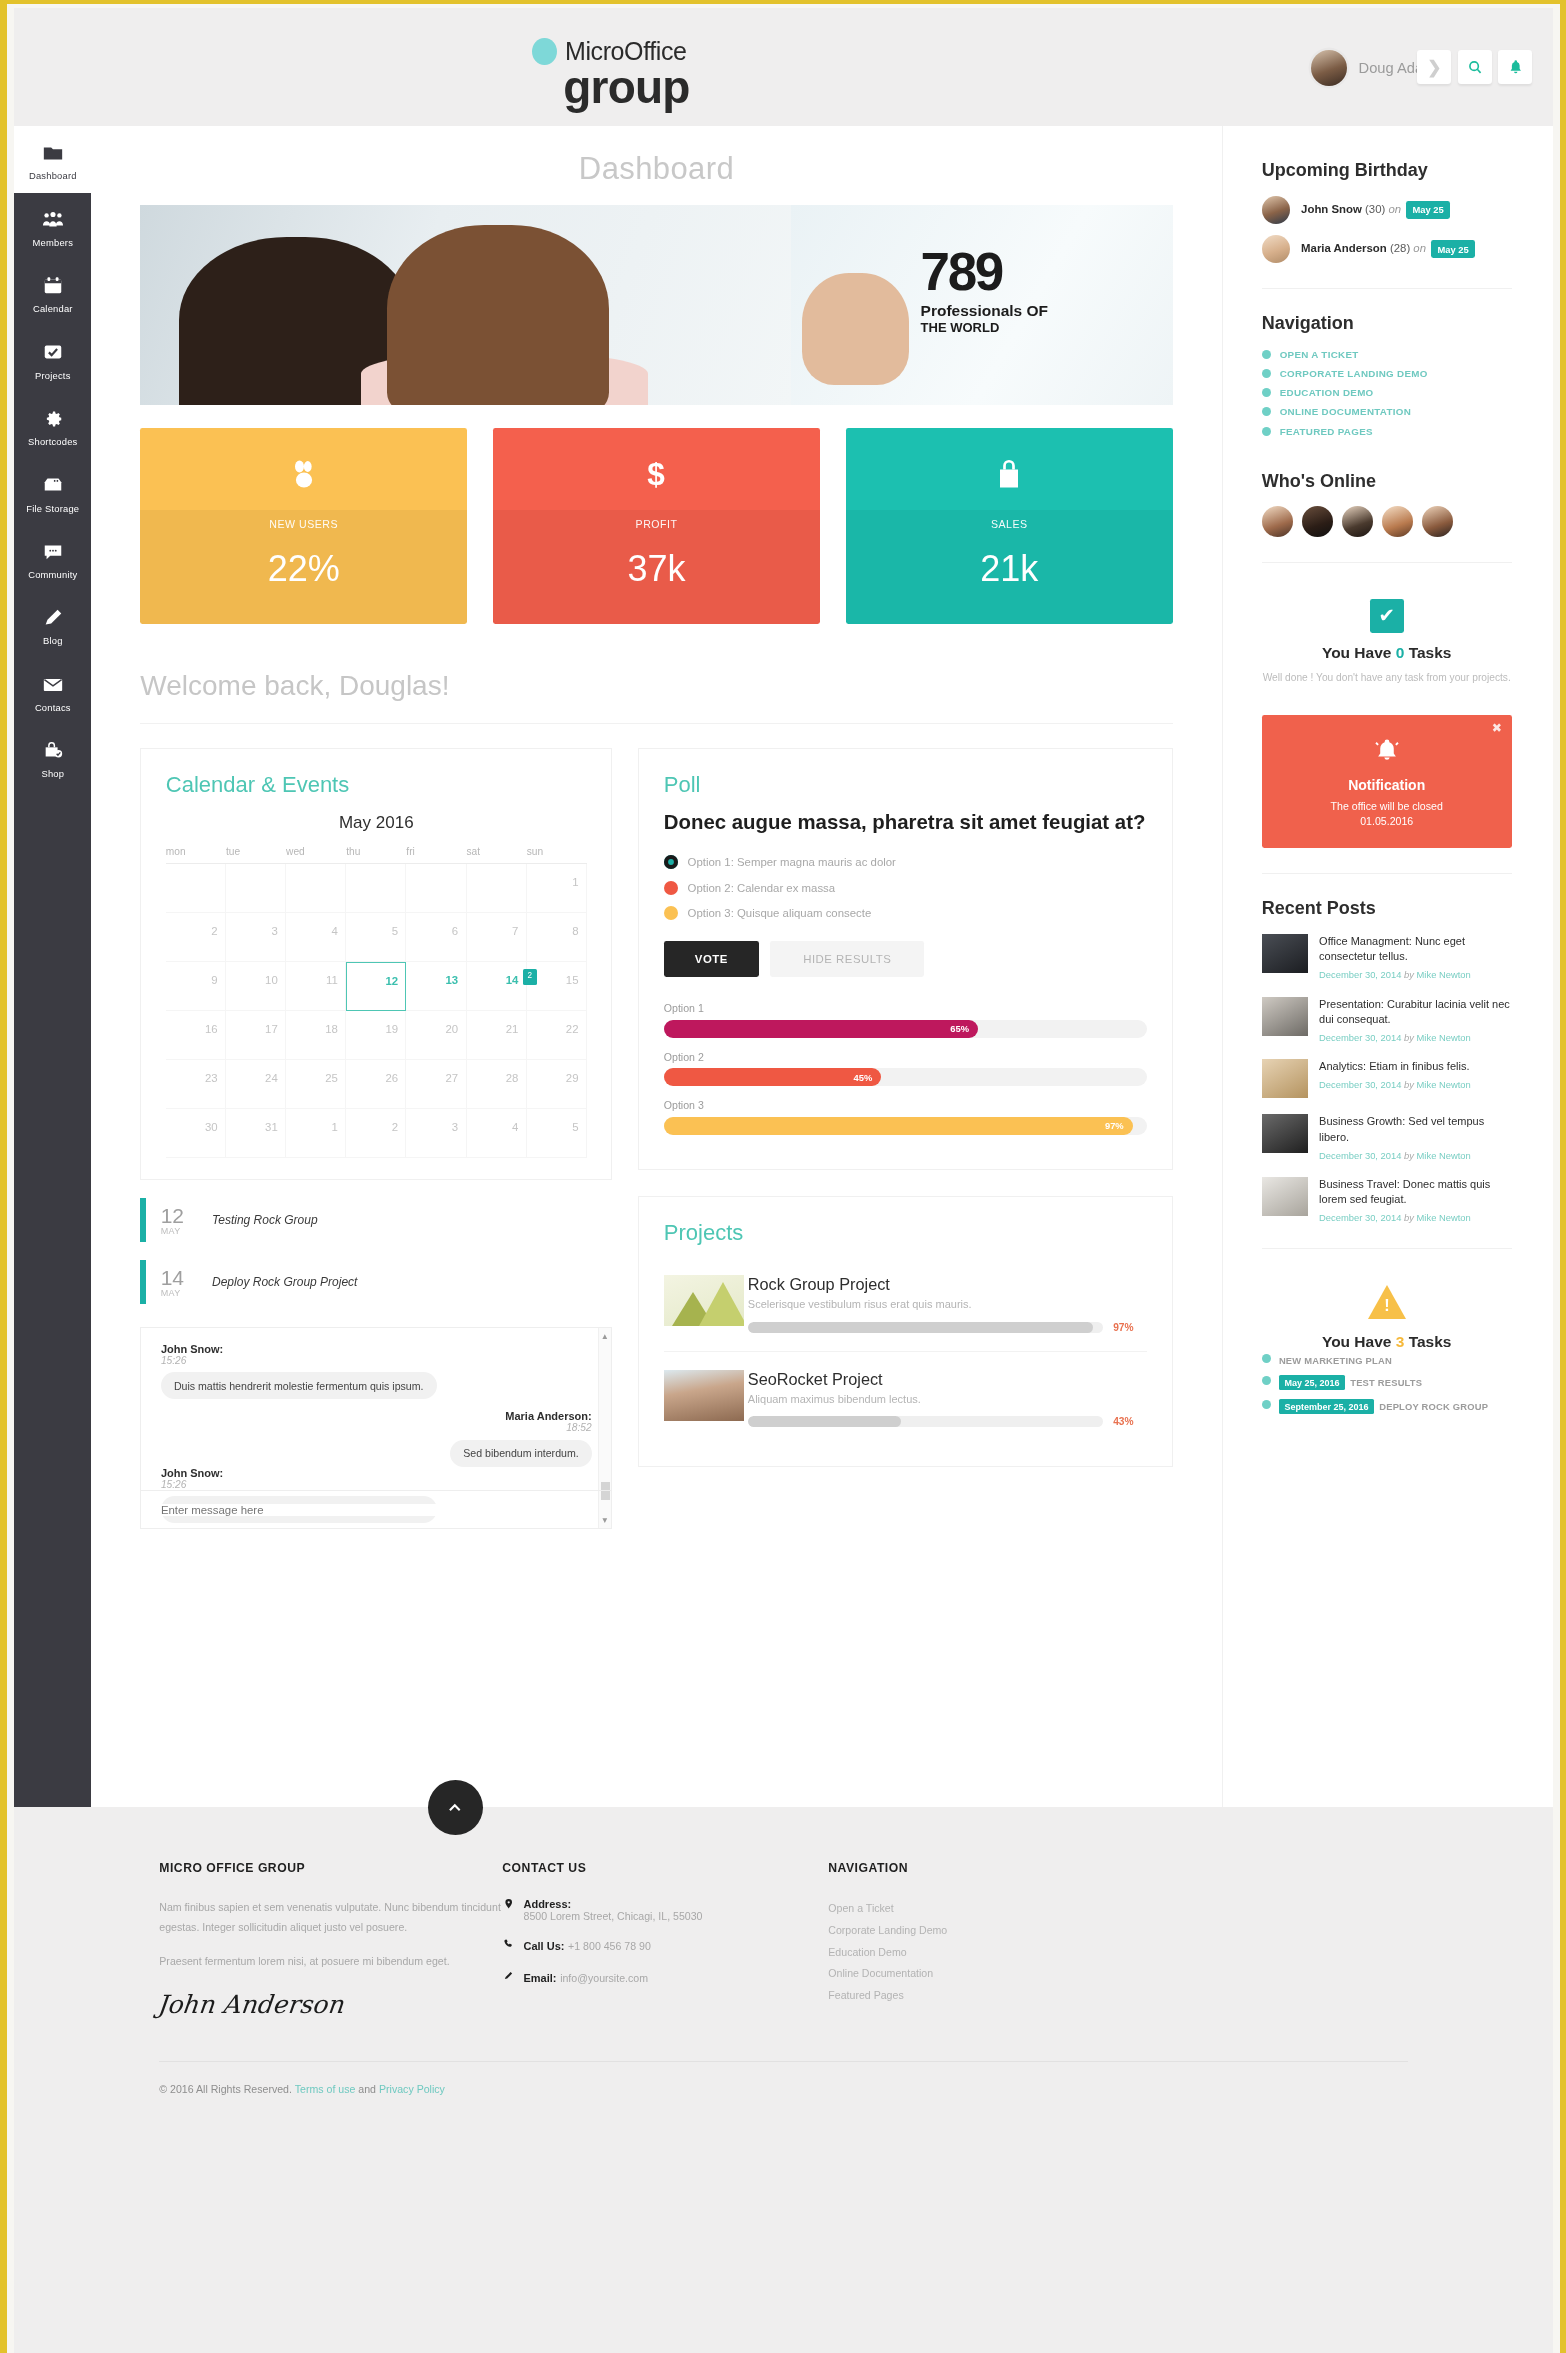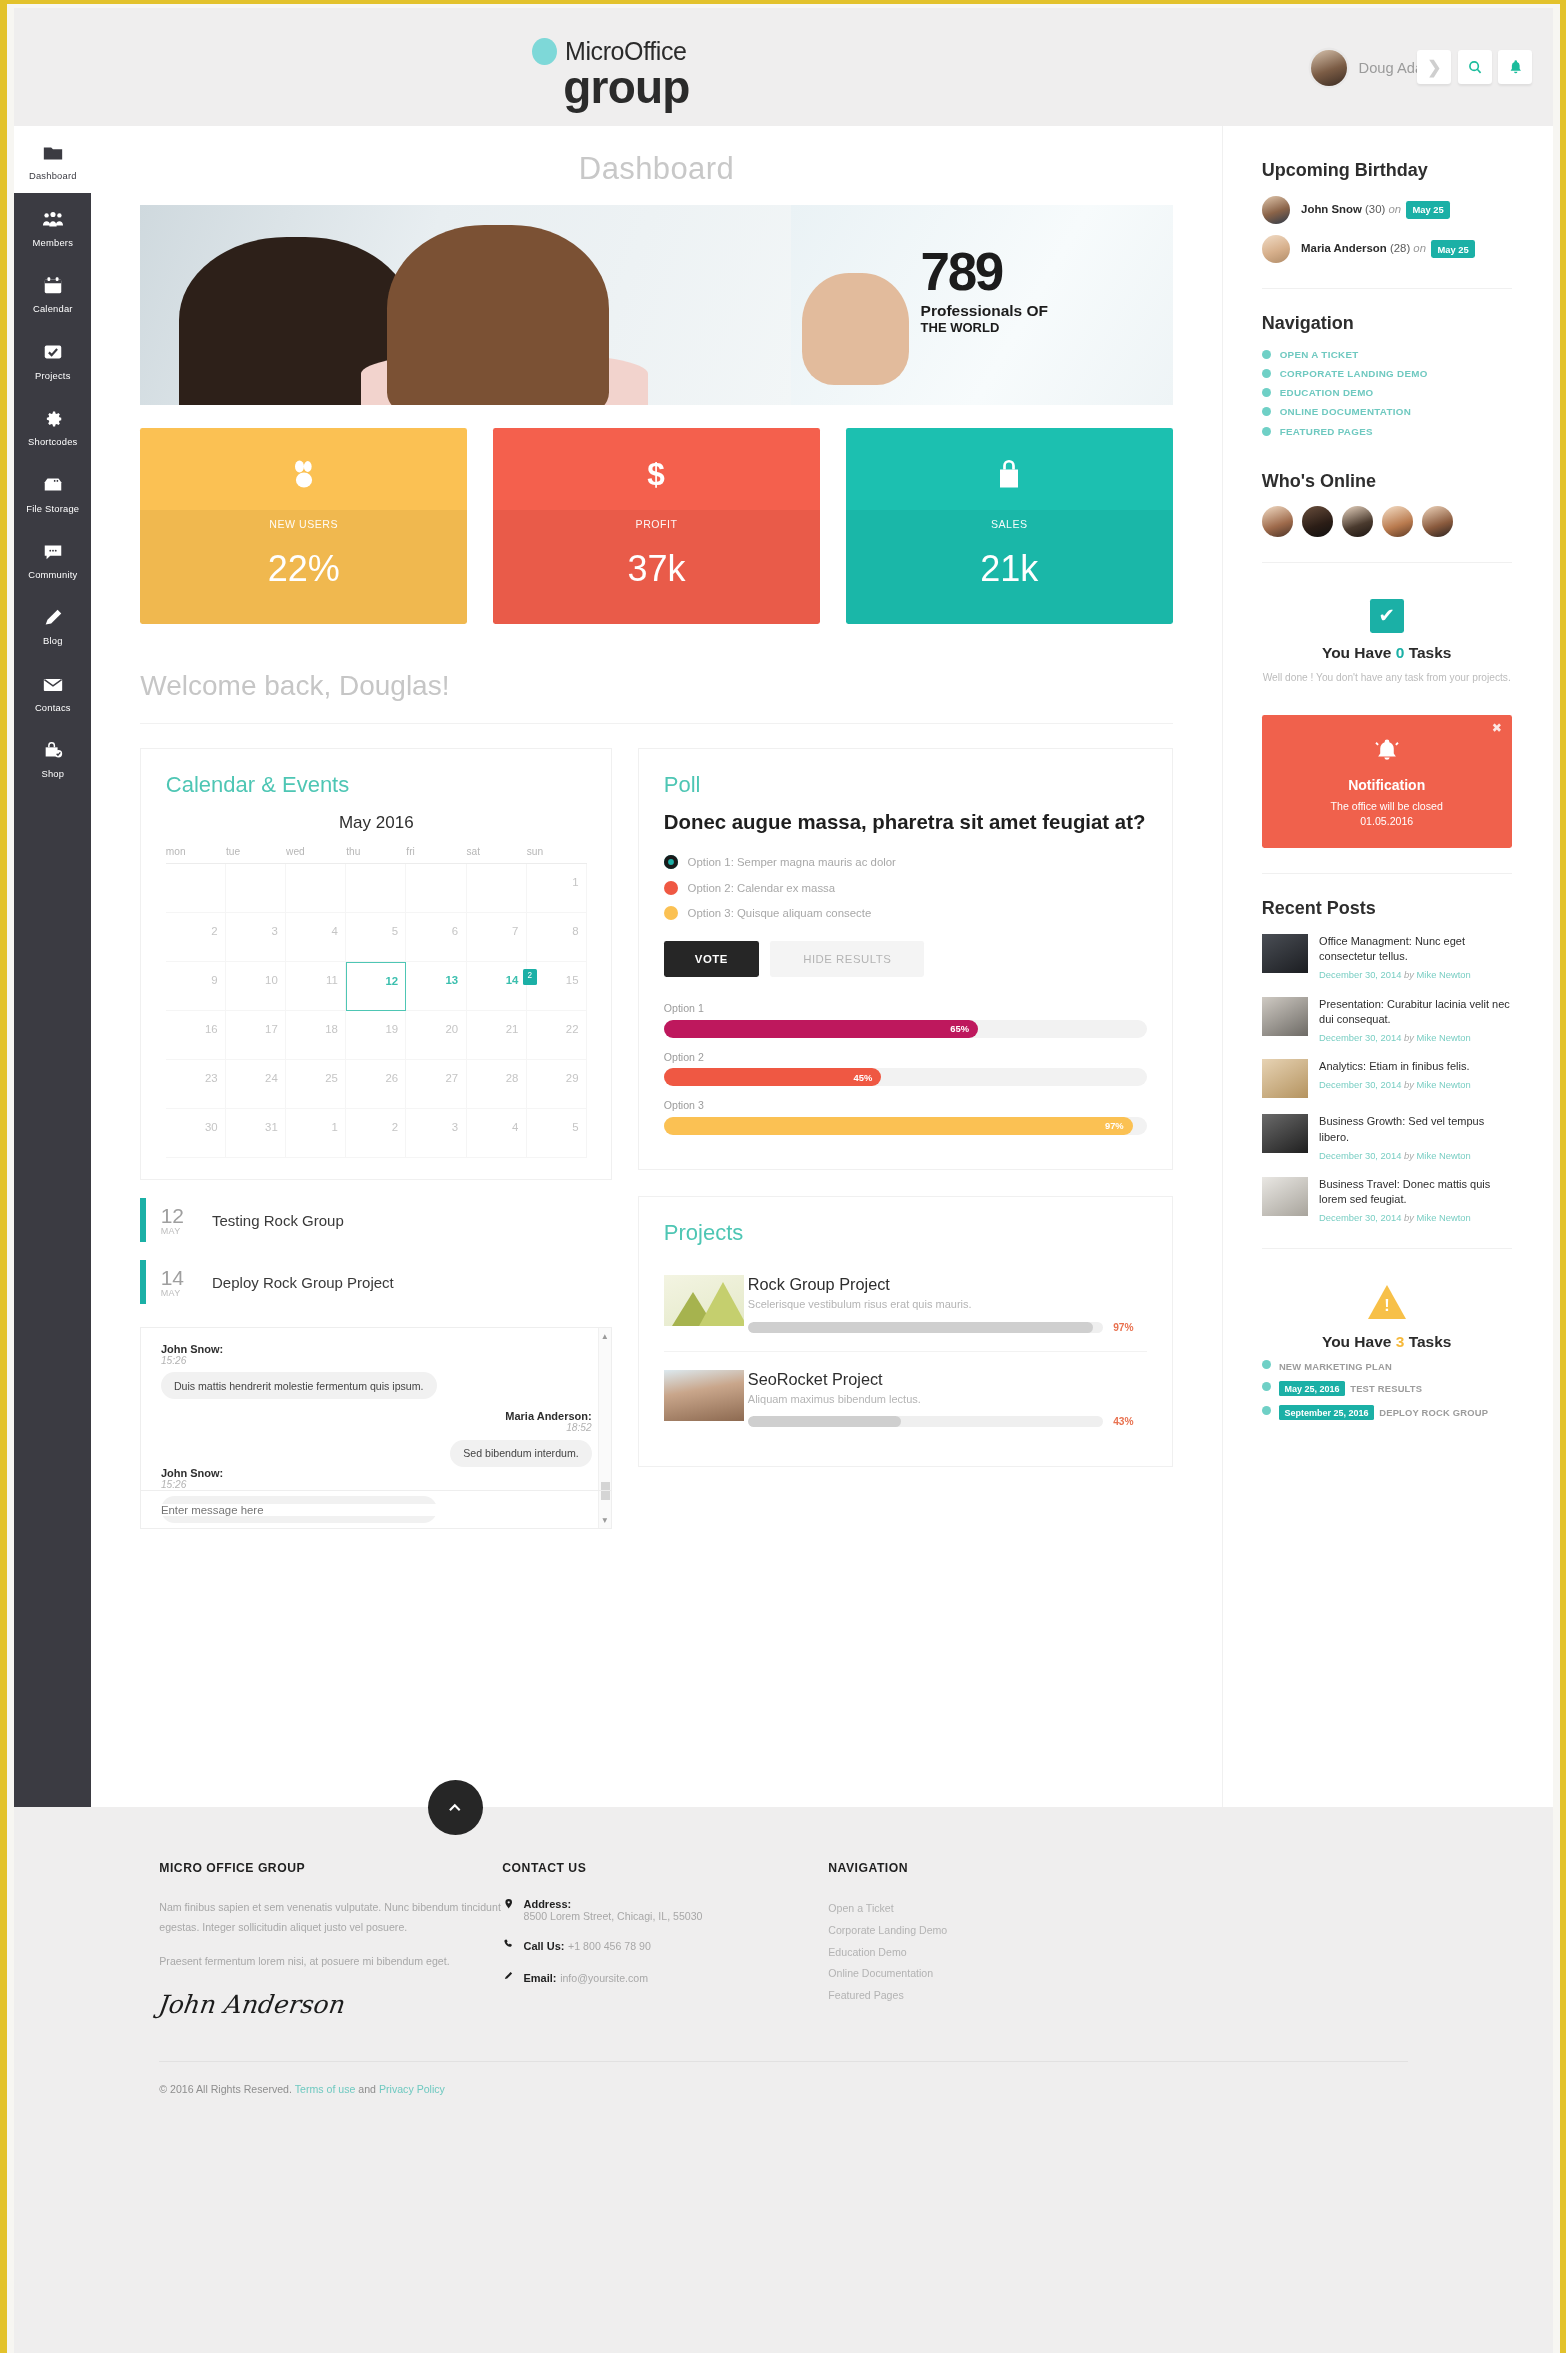--- a/index.html
+++ b/index.html
@@ -97,21 +97,21 @@
   .cal-cell.hl span{color:#3bbfae;font-weight:bold;}
   .cal-cell.sel{border:0.8px solid #4ec6b4;}
   .cal-cell.sel span{color:#3bbfae;font-weight:bold;}
   .cal-badge{position:absolute;right:-11.4px;top:6.5px;background:#1bb0a6;color:#fff;font-size:8.2px;
              padding:2.4px 4.9px 4.9px;border-radius:1.6px;z-index:3;}
 
   .event{display:flex;align-items:center;margin-top:18px;}
   .event-bar{width:5.7px;height:44px;background:#1bb0a6;margin-right:14.7px;}
   .event-day{font-size:21px;color:#9f9f9f;line-height:1;}
   .event-mon{font-size:9px;color:#bdbdbd;letter-spacing:0.4px;}
-  .event-title{font-size:15px;color:#3a3a3a;margin-left:28px;}
+  .event-title{font-size:12px;color:#3a3a3a;margin-left:28px;font-style:italic;}
 
   
   .chat{border:0.8px solid #eee;margin-top:23px;position:relative;height:202px;}
   .chat-body{padding:14.7px 19.6px 0;}
   .chat-name{font-size:11px;font-weight:bold;color:#2e2e2e;}
   .chat-time{font-size:10.2px;color:#b2b2b2;font-style:italic;}
   .bubble{display:inline-block;background:#f1f1f1;border-radius:14.7px;padding:7.3px 13px;font-size:10.6px;color:#444;margin-top:6.5px;}
   .msg.right{text-align:right;margin-top:11.4px;}
   .chat-input{position:absolute;left:0;right:0;bottom:0;border-top:0.8px solid #eee;padding:11.4px 19.6px;}
   .chat-input input{border:0;outline:0;font-size:11.4px;color:#b9b9b9;width:100%;font-family:"Liberation Sans",sans-serif;}
@@ -791,21 +791,21 @@
    </div>
           </div>
       <div class="rail-sep"></div>
 
       <div class="task-box">
         <div class="warn-tri"><i>!</i></div>
         <div class="task-ttl">
           <span>You Have </span><span class="n w">3</span><span> Tasks</span>
         </div>
       </div>
-      <div id="mini-tasks" style="margin-top:7px">
+      <div id="mini-tasks" style="margin-top:1px">
             <div class="mini-task">
      <span class="mini-dot"></span>
      <span><span class="mini-lbl">NEW MARKETING PLAN</span></span>
    </div>
             <div class="mini-task">
      <span class="mini-dot"></span>
      <span><span class="mini-chip">May 25, 2016</span><span class="mini-lbl">TEST RESULTS</span></span>
    </div>
             <div class="mini-task">
      <span class="mini-dot"></span>

